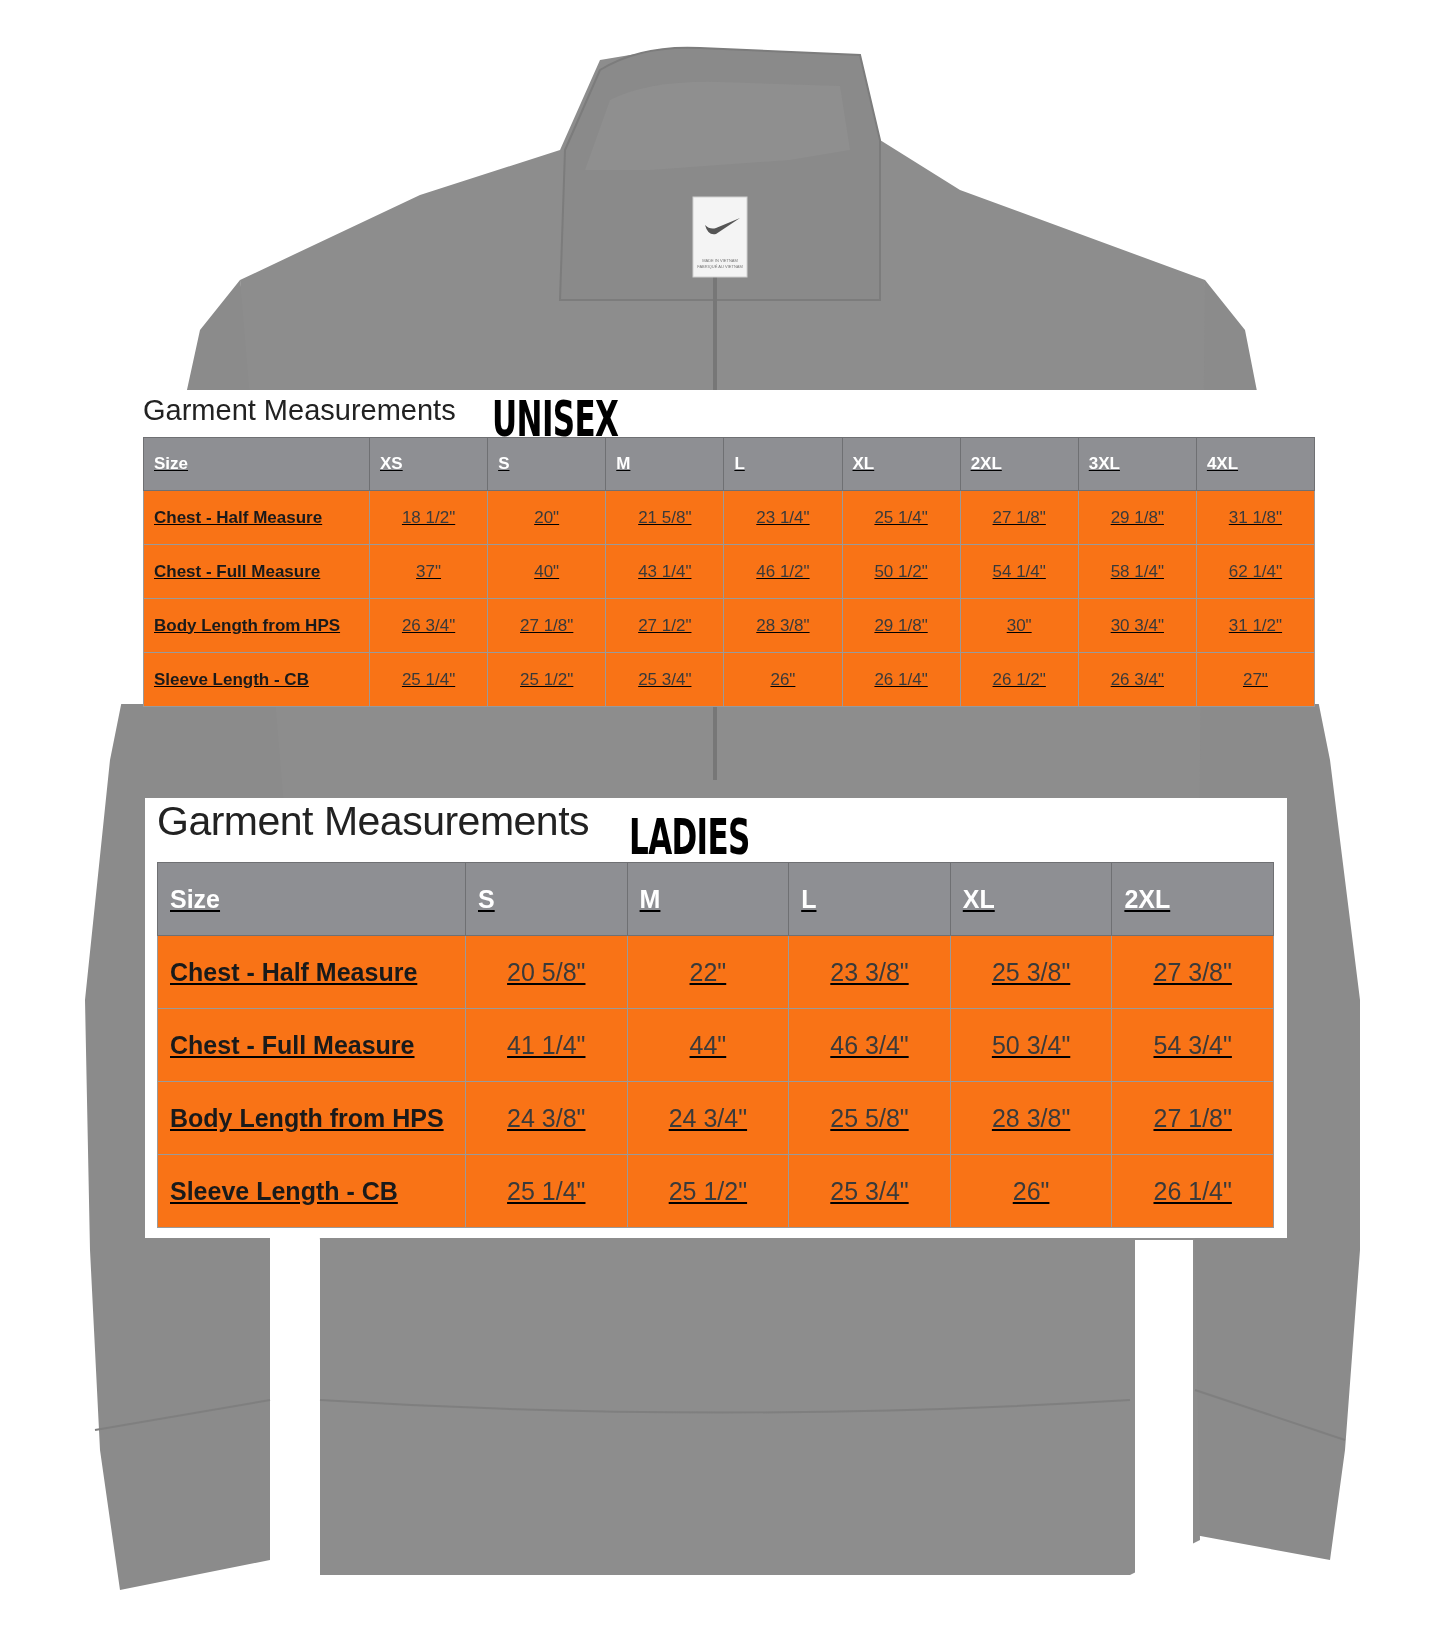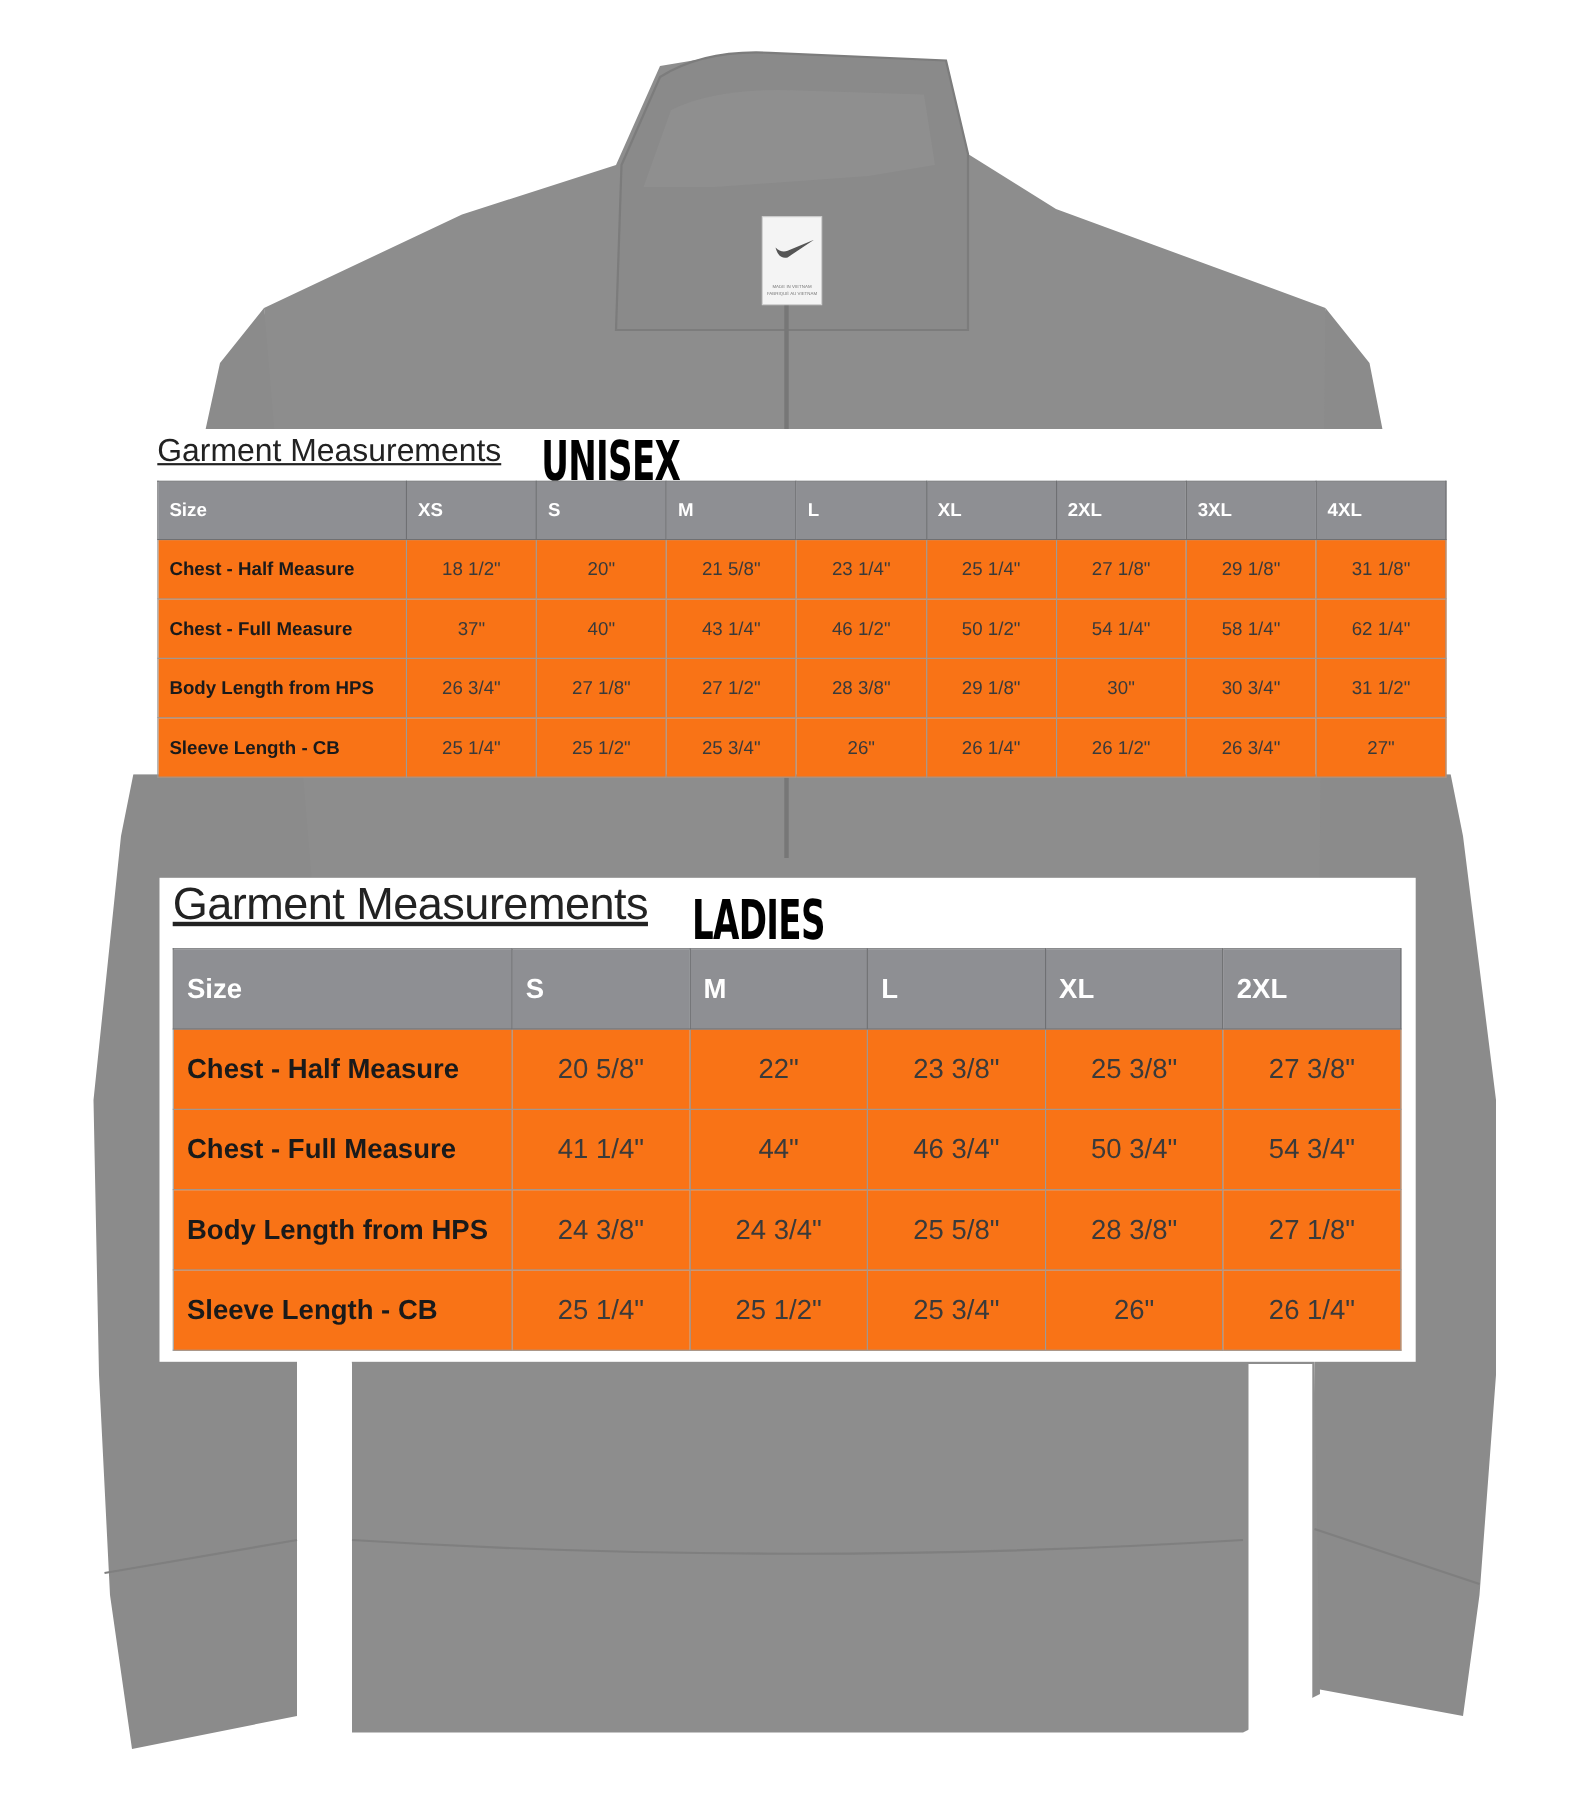--- a/index.html
+++ b/index.html
@@ -1,21 +1,21 @@
 <!DOCTYPE html>
 <html><head>
 <meta charset="utf-8">
 <style>
   html, body { margin:0; padding:0; }
   body { width:1445px; height:1647px; background:#ffffff; position:relative; overflow:hidden; font-family:"Liberation Sans", sans-serif; }
   .garment { position:absolute; left:0; top:0; width:1445px; height:1647px; }
   .panel { position:absolute; background:#ffffff; }
-  .panel-title { position:absolute; white-space:nowrap; color:#222; font-family:"Liberation Sans", sans-serif;text-decoration:underline; }
+  .panel-title { position:absolute; white-space:nowrap; color:#222; font-family:"Liberation Sans", sans-serif; }
   .panel-tag { position:absolute; white-space:nowrap; color:#000; font-family:"DejaVu Sans", sans-serif; font-weight:bold; transform:scaleX(0.62); transform-origin:left top; letter-spacing:-1px; }
-  table.sz { position:absolute; border-collapse:collapse; table-layout:fixed; }
+  table.sz { position:absolute; border-collapse:collapse; table-layout:fixed;text-decoration:underline; }
   table.sz th { background:#8e8f93; color:#ffffff; font-weight:bold; text-align:left; border:1px solid #6f7073; }
   table.sz th.first { text-align:left; }
   table.sz td { background:#f97316; color:#3a3a3a; text-align:center; border:1px solid #9a9a9a; }
   table.sz td.rowlabel { text-align:left; color:#1a1a1a; font-weight:bold; }
 
   
   #unisex-panel { left:117px; top:390px; width:1212px; height:314px; }
   #unisex-title { left:26px; top:4px; font-size:29px; }
   #unisex-tag { left:375px; top:0px; font-size:50px; }
   #unisex-table { left:26px; top:47px; width:1172px; }

